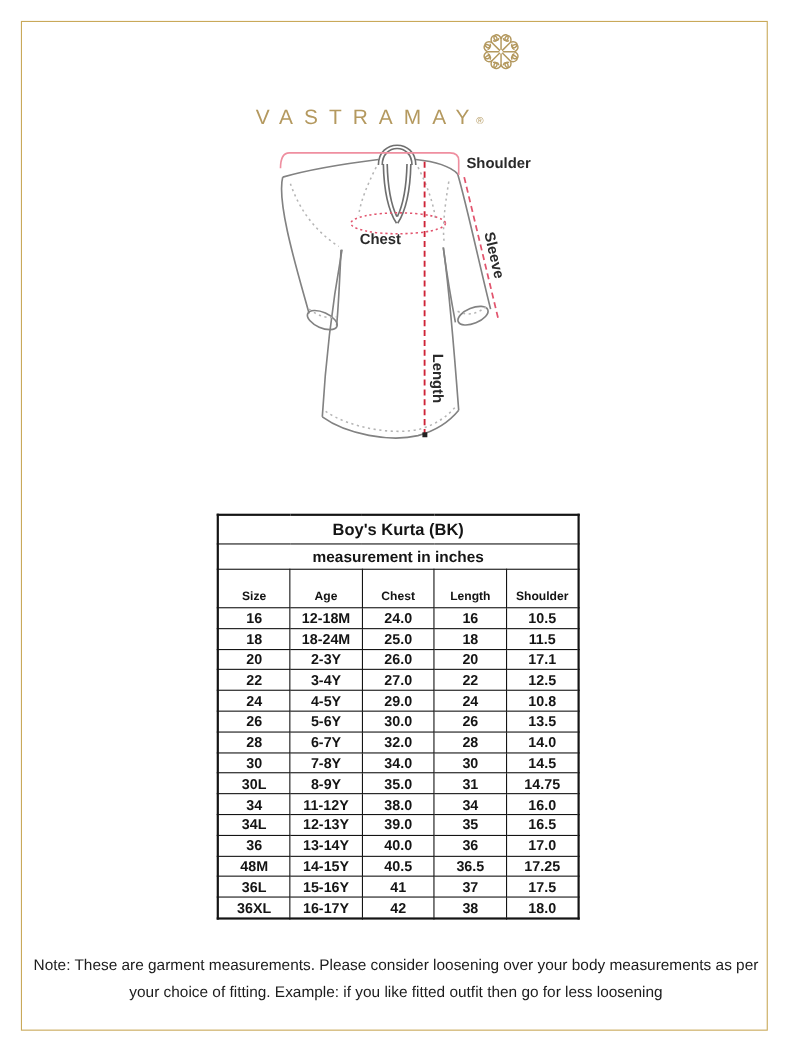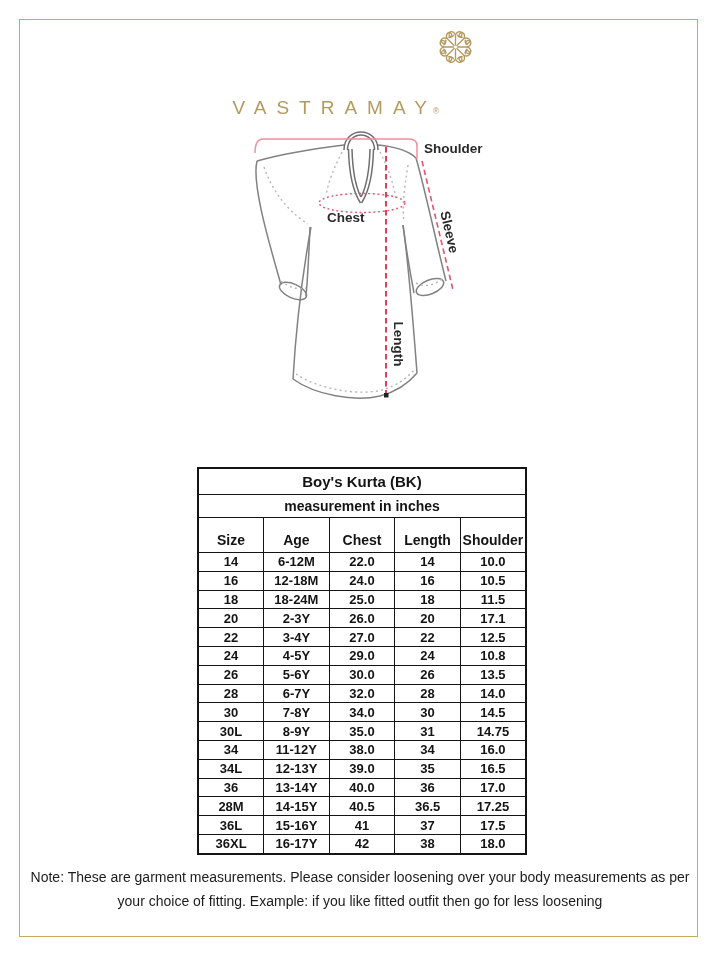--- a/index.html
+++ b/index.html
@@ -19,21 +19,21 @@
   .diagram{position:absolute;left:220px;top:112px;width:300px;height:312px;}
   .diagram text{font-family:"Liberation Sans",sans-serif;font-size:13.5px;font-weight:600;fill:#2a2a2a;}
 
   
   table.size-chart{position:absolute;left:197px;top:421px;width:330px;border-collapse:collapse;
         table-layout:fixed;border:2.5px solid #141414;color:#141414;margin-top:46px;}
   table.size-chart th,table.size-chart td{border:1.6px solid #141414;text-align:center;
         padding:0;font-weight:bold;}
   .tbl-title{font-size:15px;height:25px;}
   .tbl-sub{font-size:14px;height:22px;}
-  tr.cols th{font-size:14px;height:30px;vertical-align:bottom;padding-bottom:4px;}
+  tr.cols th{font-size:11px;height:30px;vertical-align:bottom;padding-bottom:4px;}
   table.size-chart td{font-size:13px;height:17.8px;line-height:1;}
 
   
   .note{position:absolute;left:30px;top:866px;width:660px;text-align:center;
         font-size:14px;line-height:1.68;color:#1c1c1c;}
 </style>
 </head>
 <body>
 
 <div class="page">
@@ -118,27 +118,20 @@
       <tr class="cols" id="col-row">
           <th>Size</th>
           <th>Age</th>
           <th>Chest</th>
           <th>Length</th>
           <th>Shoulder</th>
         </tr>
     </thead>
     <tbody id="table-body">
         <tr>
-          <td>14</td>
-          <td>6-12M</td>
-          <td>22.0</td>
-          <td>14</td>
-          <td>10.0</td>
-        </tr>
-        <tr>
           <td>16</td>
           <td>12-18M</td>
           <td>24.0</td>
           <td>16</td>
           <td>10.5</td>
         </tr>
         <tr>
           <td>18</td>
           <td>18-24M</td>
           <td>25.0</td>
@@ -209,21 +202,21 @@
           <td>16.5</td>
         </tr>
         <tr>
           <td>36</td>
           <td>13-14Y</td>
           <td>40.0</td>
           <td>36</td>
           <td>17.0</td>
         </tr>
         <tr>
-          <td>28M</td>
+          <td>48M</td>
           <td>14-15Y</td>
           <td>40.5</td>
           <td>36.5</td>
           <td>17.25</td>
         </tr>
         <tr>
           <td>36L</td>
           <td>15-16Y</td>
           <td>41</td>
           <td>37</td>

